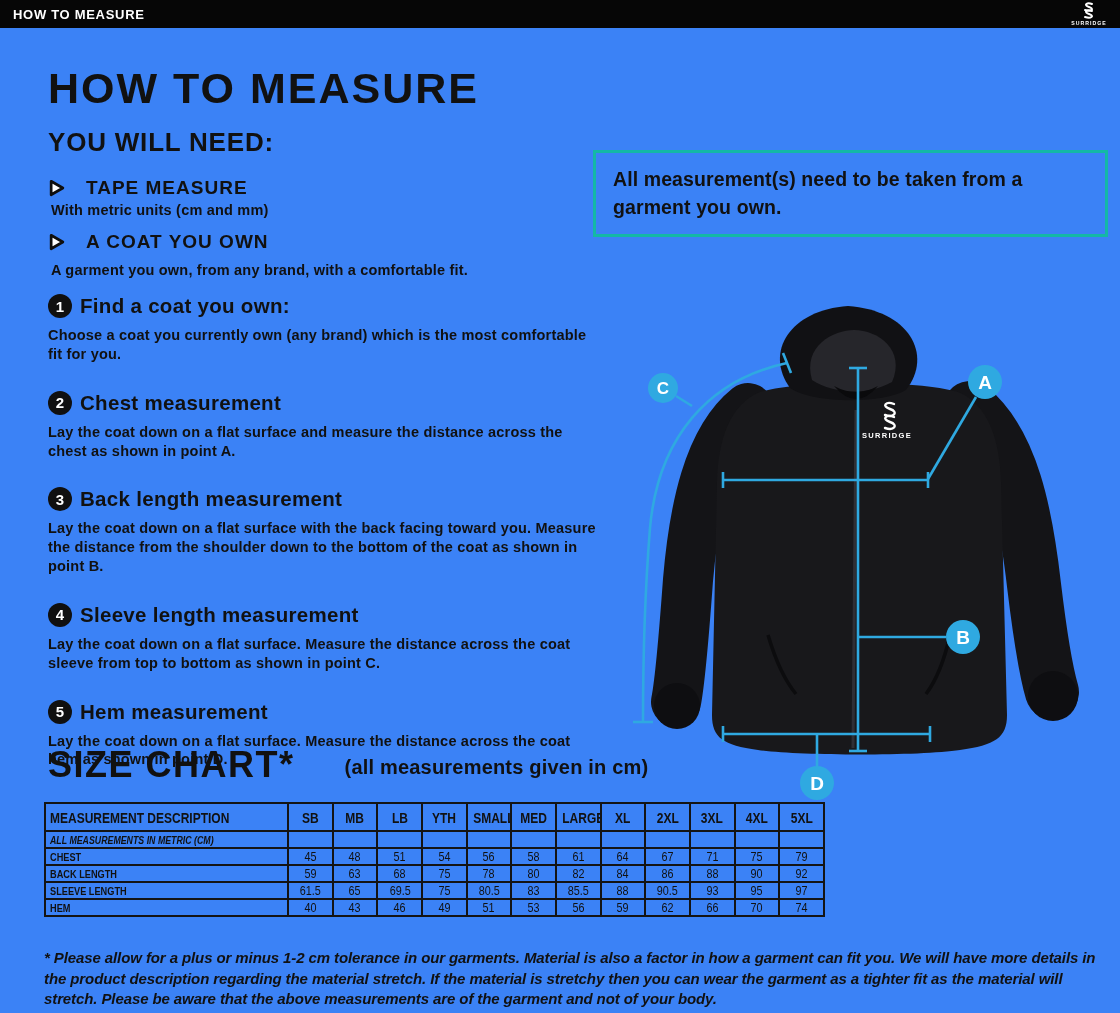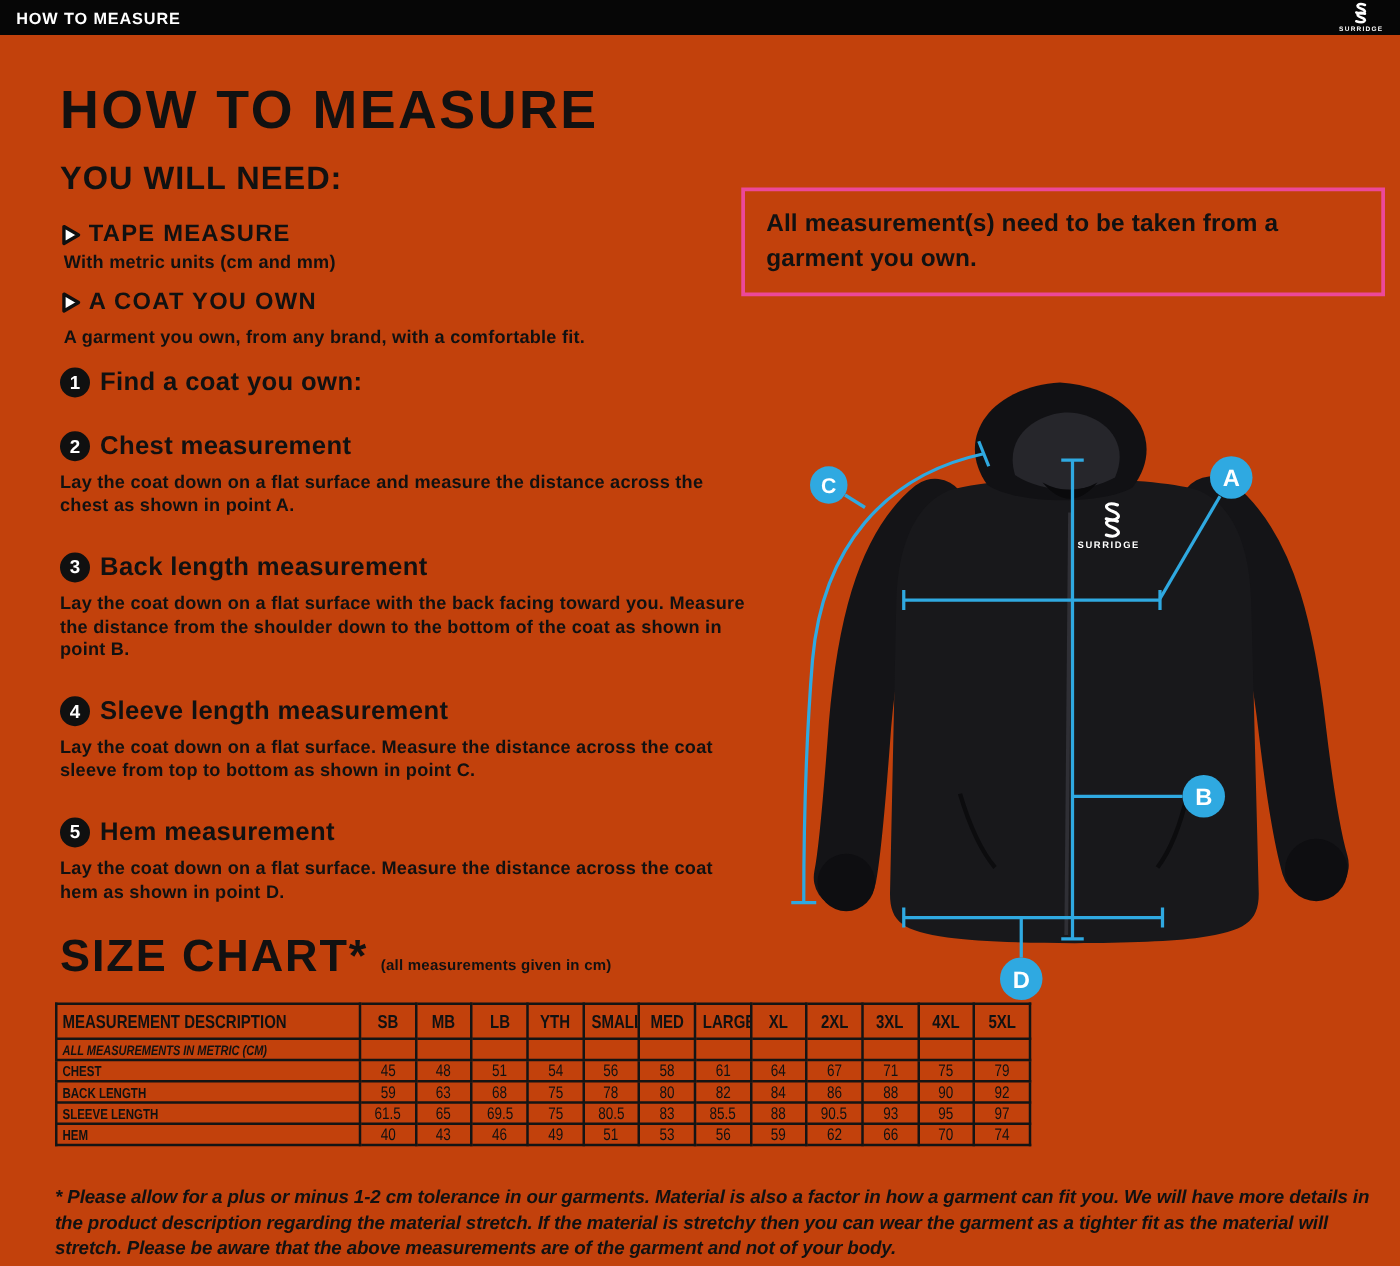--- a/index.html
+++ b/index.html
@@ -1,57 +1,57 @@
 <!DOCTYPE html>
 <html><head>
 <meta charset="utf-8">
 <style>
   * { margin:0; padding:0; box-sizing:border-box; }
   body { background:#fff; font-family:"Liberation Sans","DejaVu Sans",sans-serif; color:#111; }
-  .page { position:relative; width:1120px; height:1013px; background:#c2410c; overflow:hidden; }
+  .page { position:relative; width:1120px; height:1013px; background:#3b82f6; overflow:hidden; }
 
   
   .topbar { position:absolute; left:0; top:0; width:1120px; height:28px; background:#060606;
             display:flex; align-items:center; justify-content:space-between; padding:0 10px 0 13px; }
   .topbar-title { color:#fff; font-size:13px; font-weight:bold; letter-spacing:.7px; }
   .topbar-logo { display:flex; flex-direction:column; align-items:center; line-height:1; }
 
   
   .h1 { position:absolute; left:48px; top:64px; font-size:43px; font-weight:bold; letter-spacing:2px; white-space:nowrap; }
   .h2 { position:absolute; left:48px; top:127px; font-size:26px; font-weight:bold; letter-spacing:.8px; }
 
   
   .needs { position:absolute; left:48px; top:177px; width:545px; }
   .need { margin-bottom:13px; }
-  .need-head { display:flex; align-items:center; gap:5px; }
+  .need-head { display:flex; align-items:center; gap:20px; }
   .tri { display:inline-flex; flex:0 0 auto; }
   .need-title { font-size:19px; font-weight:bold; letter-spacing:1px; }
   .need-desc { font-size:14.5px; font-weight:bold; margin-top:3px; margin-left:3px; letter-spacing:.2px; }
   .need:nth-child(2) .need-desc { margin-top:9px; }
 
   
   .steps { position:absolute; left:48px; top:294px; width:548px; }
   .step { margin-bottom:27px; }
   .step-head { display:flex; align-items:center; gap:8px; margin-bottom:8px; }
   .badge { width:24px; height:24px; border-radius:50%; background:#101010; color:#fff; font-weight:bold;
            font-size:15px; display:inline-flex; align-items:center; justify-content:center; flex:0 0 auto; }
   .step-title { font-size:20.5px; font-weight:bold; letter-spacing:.3px; }
   .step-desc { font-size:14.5px; font-weight:bold; line-height:1.3; letter-spacing:.2px; }
 
   
-  .notebox { position:absolute; left:593px; top:150px; width:515px; border:3px solid #ec4899;
+  .notebox { position:absolute; left:593px; top:150px; width:515px; border:3px solid #14b8a6;
              padding:12px 17px; font-size:19.5px; font-weight:bold; line-height:1.45; letter-spacing:.1px; }
 
   
   .figure { position:absolute; left:600px; top:290px; width:520px; height:520px; }
 
   
   .sizechart-head { position:absolute; left:48px; top:744px; display:flex; align-items:flex-end; gap:10px; }
   .sizechart-title { font-size:36px; font-weight:bold; letter-spacing:1.5px; }
-  .sizechart-sub { font-size:12px; font-weight:bold; padding-bottom:7px; letter-spacing:.2px; }
+  .sizechart-sub { font-size:20px; font-weight:bold; padding-bottom:7px; letter-spacing:.2px;margin-left:40px; }
   table.size-table { position:absolute; left:44px; top:802px; width:781px; border-collapse:collapse; table-layout:fixed; }
   .size-table th, .size-table td { border:2px solid #141414; text-align:center; vertical-align:middle; padding:0; overflow:hidden; }
   .size-table th { height:28px; font-size:15px; font-weight:bold; }
   .size-table th.col-desc { width:243px; text-align:left; }
   .size-table td { height:17px; font-size:13.5px; font-weight:normal; }
   .size-table td.label-cell { text-align:left; }
   .metric-row td { height:15px;font-style:italic; }
   .cond { display:inline-block; transform:scaleX(.8); transform-origin:center center; white-space:nowrap; }
   th.col-desc .cond, td.label-cell .cond { transform-origin:left center; margin-left:4px; }
   .cond.small { font-size:11px; font-weight:bold; }
@@ -106,20 +106,21 @@
         <div class="need-desc">A garment you own, from any brand, with a comfortable fit.</div>
       </div>
     </div>
 
   <div class="steps">
       <div class="step">
         <div class="step-head">
           <span class="badge">1</span>
           <span class="step-title">Find a coat you own:</span>
         </div>
+        <div class="step-desc">Choose a coat you currently own (any brand) which is the most comfortable fit for you.</div>
       </div>
       <div class="step">
         <div class="step-head">
           <span class="badge">2</span>
           <span class="step-title">Chest measurement</span>
         </div>
         <div class="step-desc">Lay the coat down on a flat surface and measure the distance across the chest as shown in point A.</div>
       </div>
       <div class="step">
         <div class="step-head">

